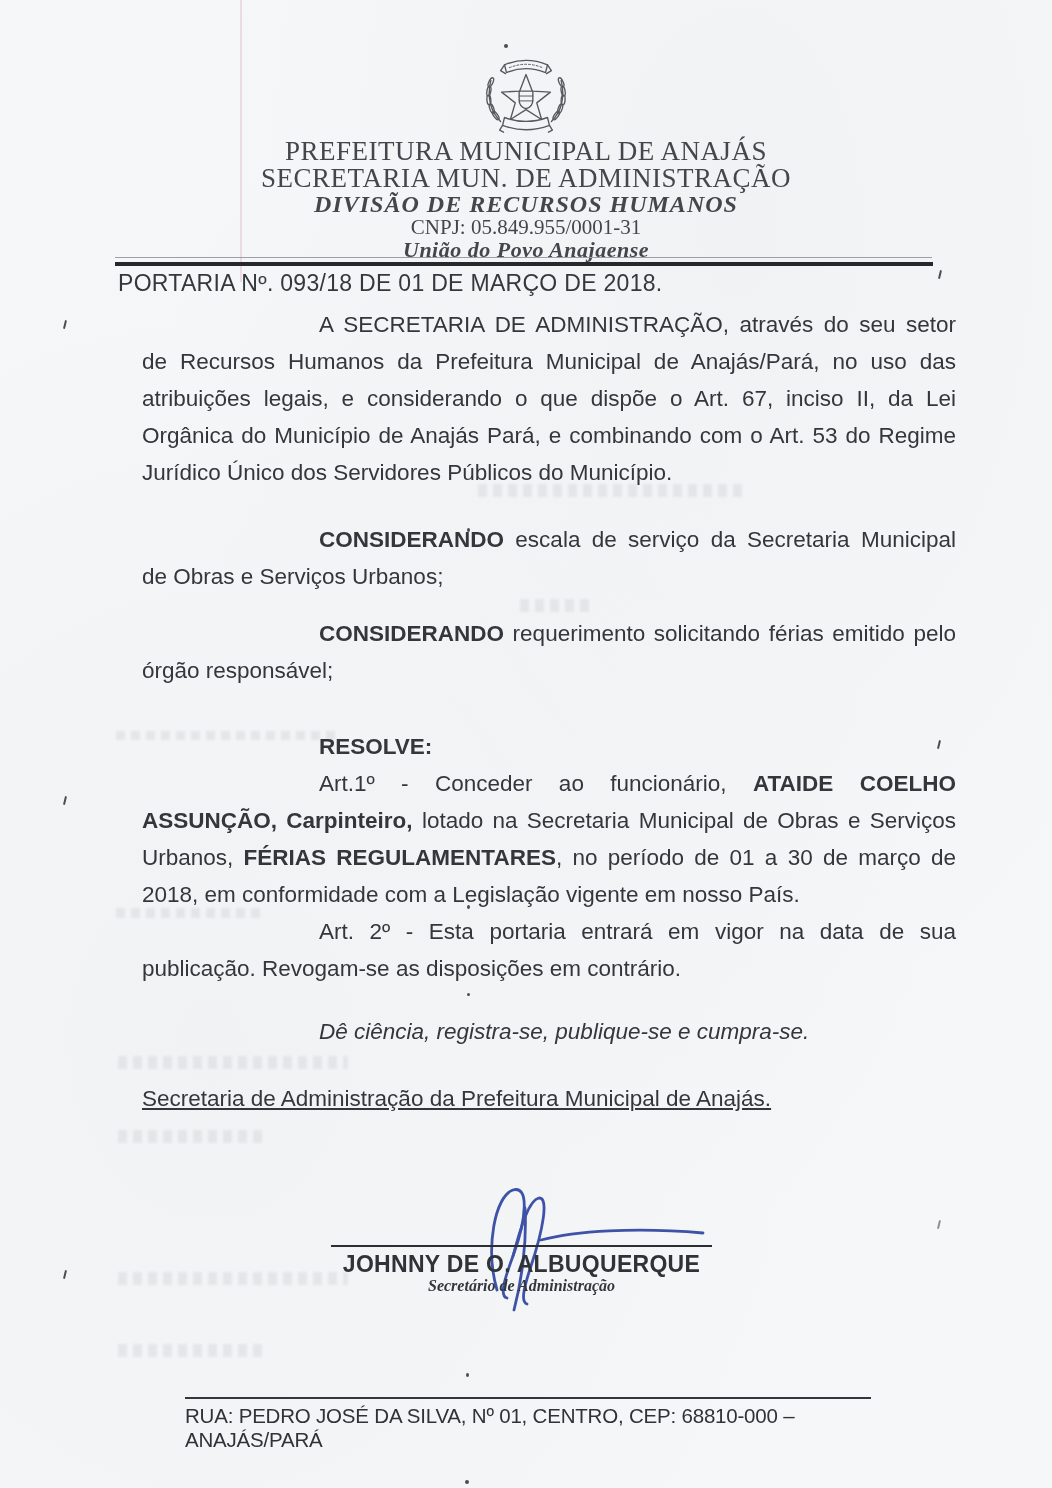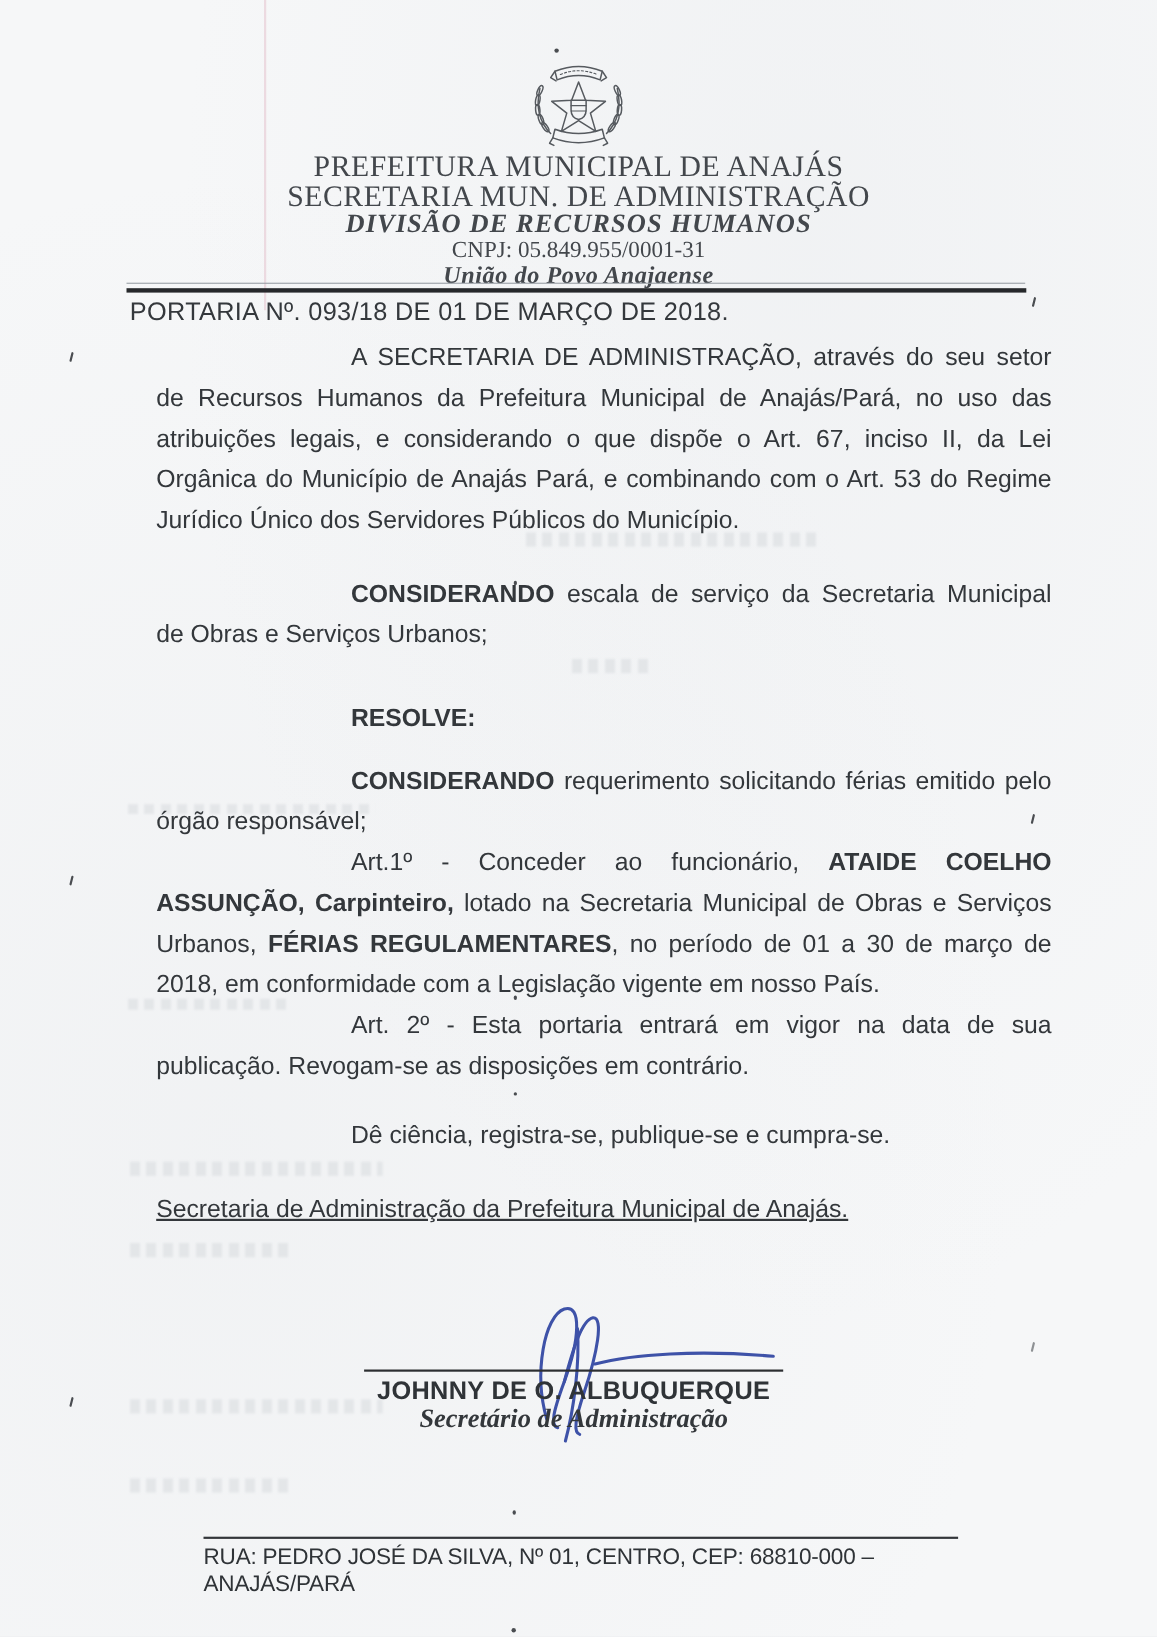--- a/index.html
+++ b/index.html
@@ -25,27 +25,27 @@
   .rule-thick{position:absolute;top:262px;left:115px;width:818px;height:4px;background:#26282b;}
   .doc-title{position:absolute;top:270px;left:118px;font-size:23px;letter-spacing:.3px;}
   
   .body{position:absolute;left:118px;top:306px;width:814px;font-size:22.5px;line-height:37px;text-align:justify;color:#33373b;margin-left:24px;}
   .body p{margin:0;}
   .ind{text-indent:177px;}
   .b{font-weight:bold;}
   .mt-p2{margin-top:30px!important;}
   .mt-p3{margin-top:20px!important;}
   .mt-res{margin-top:39px!important;}
-  .mt-close{margin-top:26px!important;}
+  .mt-close{margin-top:26px!important;font-style:italic;}
   .mt-issuer{margin-top:30px!important;text-decoration:underline;}
   
   .sig-svg{position:absolute;top:1178px;left:455px;}
   .sig-rule{position:absolute;top:1245px;left:331px;width:381px;height:2px;background:#2c2e31;}
   .sig-name{position:absolute;top:1251px;left:301px;width:441px;text-align:center;font-size:23px;font-weight:bold;letter-spacing:.3px;color:#2f3337;}
-  .sig-role{position:absolute;top:1277px;left:301px;width:441px;text-align:center;font-family:"Liberation Serif", serif;font-size:24px;font-weight:bold;font-style:italic;color:#33373b;}
+  .sig-role{position:absolute;top:1277px;left:301px;width:441px;text-align:center;font-family:"Liberation Serif", serif;font-size:16px;font-weight:bold;font-style:italic;color:#33373b;}
   
   .footer-rule{position:absolute;top:1397px;left:185px;width:686px;height:2px;background:#33363a;}
   .footer-text{position:absolute;top:1404px;left:185px;width:686px;text-align:left;font-size:20.5px;letter-spacing:-.2px;color:#2f3337;}
   
   .scan-line{position:absolute;top:0;left:240px;width:2px;height:282px;background:#e4c3ce;opacity:.55;}
   .speck{position:absolute;background:#4a4d51;border-radius:50%;}
   .tick{position:absolute;width:2px;height:9px;background:#4a4d51;border-radius:1px;transform:rotate(14deg);}
   .ghost{position:absolute;height:13px;opacity:.4;filter:blur(1px);
     background:repeating-linear-gradient(90deg,#cfd3d7 0 9px,transparent 9px 15px);}
 </style>
@@ -116,22 +116,22 @@
   <div class="hline hc">CNPJ: 05.849.955/0001-31</div>
   <div class="hline hm">União do Povo Anajaense</div>
   <div class="rule-thin"></div>
   <div class="rule-thick"></div>
 
   <div class="doc-title">PORTARIA Nº. 093/18 DE 01 DE MARÇO DE 2018.</div>
 
   <div class="body">
     <p class="ind">A SECRETARIA DE ADMINISTRAÇÃO, através do seu setor de Recursos Humanos da Prefeitura Municipal de Anajás/Pará, no uso das atribuições legais, e considerando o que dispõe o Art. 67, inciso II, da Lei Orgânica do Município de Anajás Pará, e combinando com o Art. 53 do Regime Jurídico Único dos Servidores Públicos do Município.</p>
     <p class="ind mt-p2"><span class="b">CONSIDERANDO</span><span> escala de serviço da Secretaria Municipal de Obras e Serviços Urbanos;</span></p>
+    <p class="ind mt-p3"><span class="b">CONSIDERANDO</span><span> requerimento solicitando férias emitido pelo órgão responsável;</span></p>
     <p class="ind mt-res b">RESOLVE:</p>
-    <p class="ind mt-p3"><span class="b">CONSIDERANDO</span><span> requerimento solicitando férias emitido pelo órgão responsável;</span></p>
     <p class="ind"><span>Art.1º - Conceder ao funcionário, </span><span class="b">ATAIDE COELHO ASSUNÇÃO,</span><span> </span><span class="b">Carpinteiro,</span><span> lotado na Secretaria Municipal de Obras e Serviços Urbanos, </span><span class="b">FÉRIAS REGULAMENTARES</span><span>, no período de 01 a 30 de março de 2018, em conformidade com a Legislação vigente em nosso País.</span></p>
     <p class="ind">Art. 2º - Esta portaria entrará em vigor na data de sua publicação. Revogam-se as disposições em contrário.</p>
     <p class="ind mt-close">Dê ciência, registra-se, publique-se e cumpra-se.</p>
     <p class="mt-issuer">Secretaria de Administração da Prefeitura Municipal de Anajás.</p>
   </div>
 
   <svg class="sig-svg" width="270" height="135" viewBox="0 0 270 135" fill="none" stroke="#3e52a8" stroke-width="2.8" stroke-linecap="round">
     <path d="M42 112 C 30 70, 40 18, 58 12 C 74 7, 72 40, 58 78 C 48 105, 45 118, 52 120"></path>
     <path d="M58 78 C 66 48, 74 22, 84 20 C 94 19, 88 52, 76 88 C 68 112, 66 124, 72 126"></path>
     <path d="M70 30 C 72 62, 67 102, 59 132"></path>

